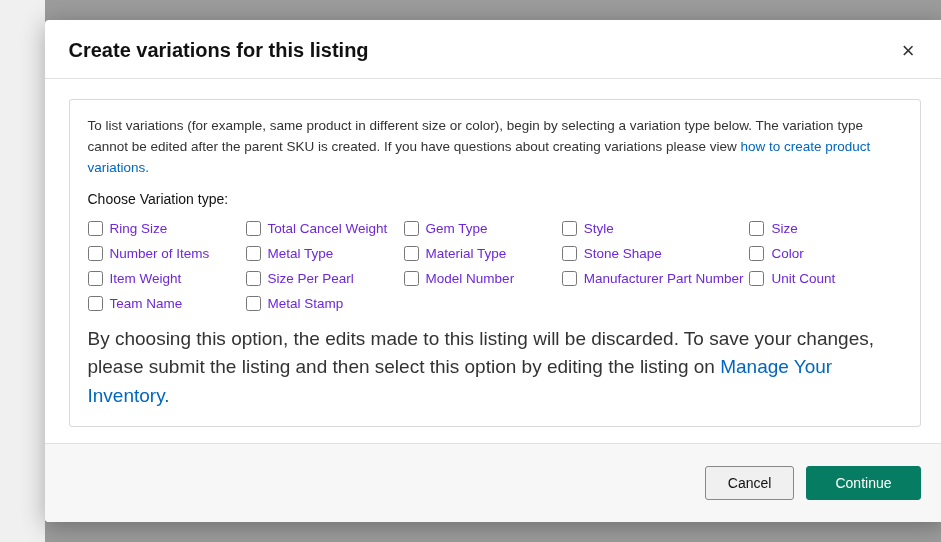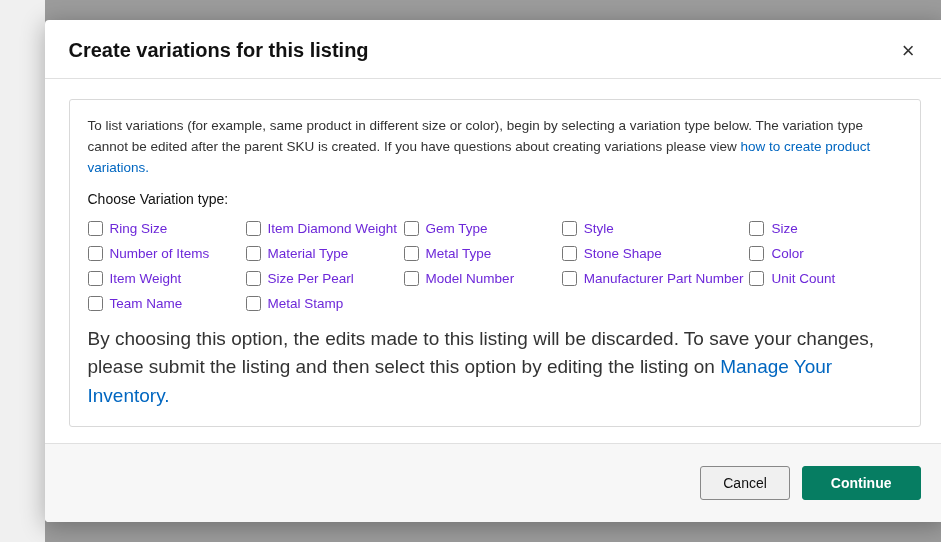--- a/index.html
+++ b/index.html
@@ -128,21 +128,21 @@
       font-size: 14px;
       cursor: pointer;
       color: #111;
     }
     .btn-continue {
       background: #067D62;
       border: 1px solid #067D62;
       border-radius: 3px;
       padding: 8px 28px;
       font-size: 14px;
-      font-weight: 700;
+      font-weight: 400;
       cursor: pointer;
       color: #fff;
     }
   </style>
 </head>
 <body>
 
 <div class="modal-overlay">
   <div class="modal">
     <div class="modal-header">
@@ -155,45 +155,45 @@
           <span>To list variations (for example, same product in different size or color), begin by selecting a variation type below. The variation type cannot be edited after the parent SKU is created. If you have questions about creating variations please view </span><a class="info-link" href="#">how to create product variations.</a>
         </div>
         <div class="choose-label">Choose Variation type:</div>
         <div class="variation-grid">
         <div class="variation-item">
               <input type="checkbox" id="cb_ring_size" style="">
               <label for="cb_ring_size">Ring Size</label>
             </div>
             <div class="variation-item">
               <input type="checkbox" id="cb_total_diamond_weight" style="">
-              <label for="cb_total_diamond_weight">Item Diamond Weight</label>
+              <label for="cb_total_diamond_weight">Total Cancel Weight</label>
             </div>
             <div class="variation-item">
               <input type="checkbox" id="cb_gem_type" style="">
               <label for="cb_gem_type">Gem Type</label>
             </div>
             <div class="variation-item">
               <input type="checkbox" id="cb_style" style="">
               <label for="cb_style">Style</label>
             </div>
             <div class="variation-item">
               <input type="checkbox" id="cb_size" style="">
               <label for="cb_size">Size</label>
             </div>
             <div class="variation-item">
               <input type="checkbox" id="cb_number_of_items" style="">
               <label for="cb_number_of_items">Number of Items</label>
             </div>
             <div class="variation-item">
+              <input type="checkbox" id="cb_metal_type" style="">
+              <label for="cb_metal_type">Metal Type</label>
+            </div>
+            <div class="variation-item">
               <input type="checkbox" id="cb_material_type" style="">
               <label for="cb_material_type">Material Type</label>
-            </div>
-            <div class="variation-item">
-              <input type="checkbox" id="cb_metal_type" style="">
-              <label for="cb_metal_type">Metal Type</label>
             </div>
             <div class="variation-item">
               <input type="checkbox" id="cb_stone_shape" style="">
               <label for="cb_stone_shape">Stone Shape</label>
             </div>
             <div class="variation-item">
               <input type="checkbox" id="cb_color" style="">
               <label for="cb_color">Color</label>
             </div>
             <div class="variation-item">

